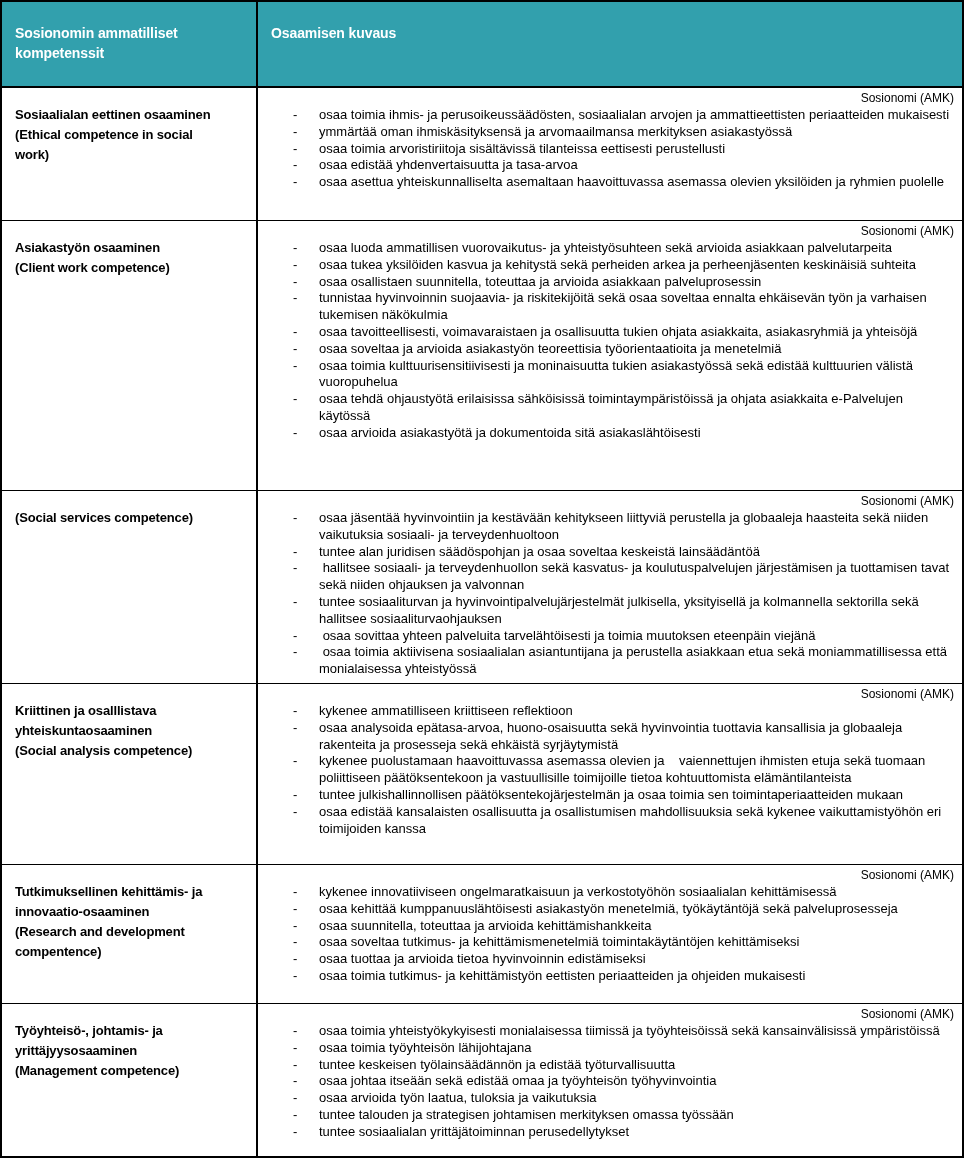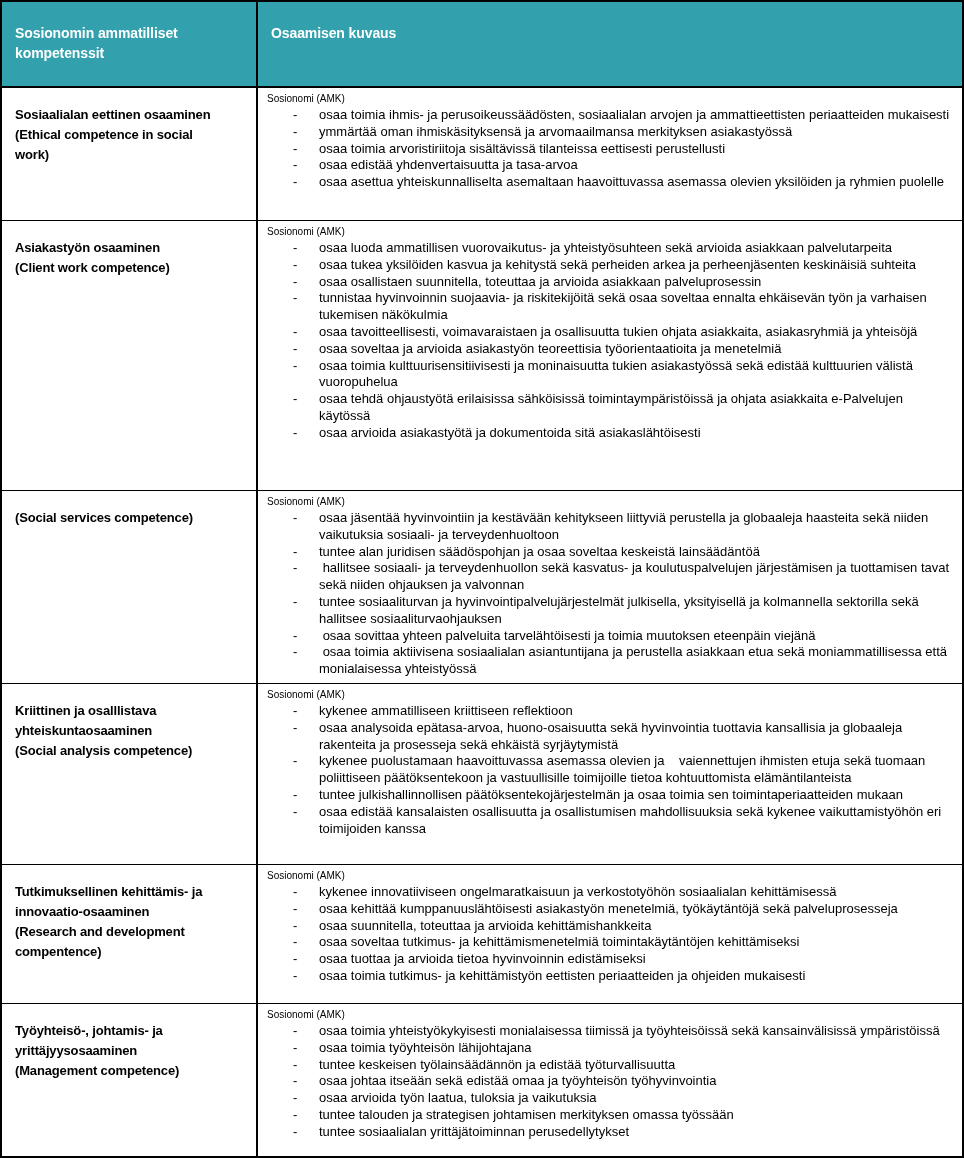--- a/index.html
+++ b/index.html
@@ -65,22 +65,23 @@
     padding: 2px 8px 3px 9px;
   }
   .competence-title, .competence-subtitle {
     font-weight: bold;
     font-size: 13px;
     line-height: 20px;
     letter-spacing: -0.15px;
     white-space: pre-line;
   }
   .degree {
-    font-size: 10px;
+    font-size: 12px;
     line-height: 17px;
+    text-align: right;
   }
   .item {
     position: relative;
     padding-left: 52px;
     font-size: 13px;
     line-height: 16.8px;
   }
   .dash {
     position: absolute;
     left: 26px;

